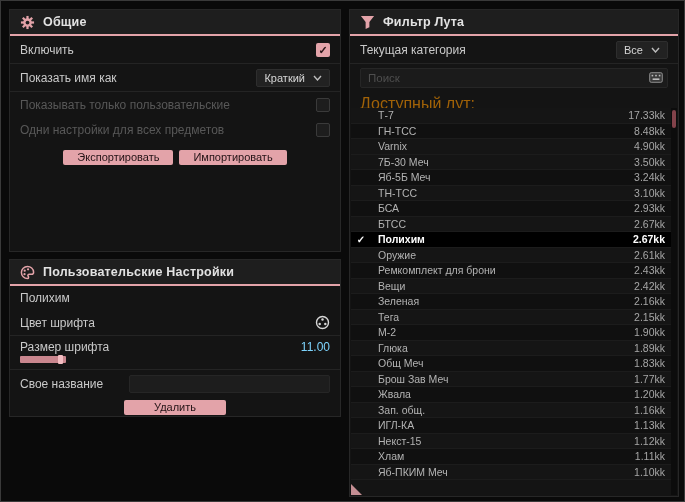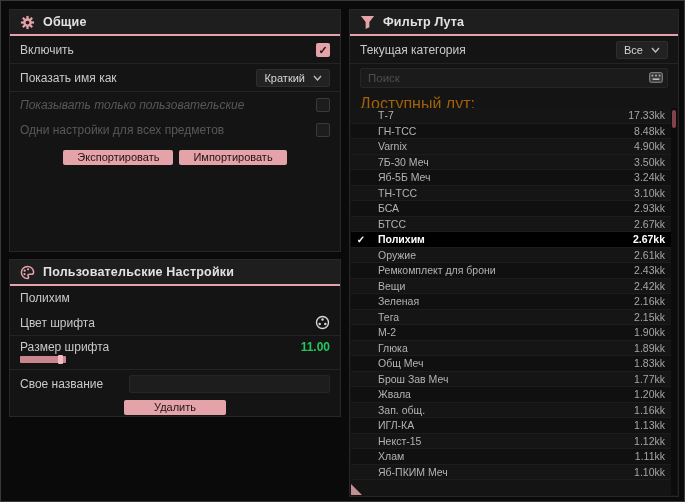--- a/index.html
+++ b/index.html
@@ -60,21 +60,21 @@
   .loot-row.selected { background:#000; color:#ffffff; font-weight:bold; }
   .loot-row.selected .chk { color:#fff; }
   .loot-row.selected .vl { color:#fff; }
 
   .scrollbar { position:absolute; right:1px; top:98px; bottom:1px; width:6px; background:#0c0c0c; }
   .scroll-thumb { position:absolute; top:2px; left:1px; width:4px; height:18px;
                   background:#82424a; border-radius:2px; }
   .resize-grip { position:absolute; left:1px; bottom:1px; width:0; height:0;
                  border-bottom:11px solid #e3a3a9; border-right:11px solid transparent;
                  opacity:.85; }
-  .muted { color:#22c55e;font-weight:bold; }
+  .muted { color:#7dd3fc; }
 </style>
 </head>
 <body>
 
 <div class="screen">
 
   <div class="panel" style="left:8px; top:8px; width:332px; height:243px;">
     <div class="panel-header">
       <svg class="hicon" viewBox="0 0 16 16">
         <g stroke="#e3a3a9" stroke-width="2.4">
@@ -97,21 +97,21 @@
     <div class="row sep" style="height:28px;">
       <span>Показать имя как</span>
       <span class="combo">
         <span>Краткий</span>
         <svg class="chev" viewBox="0 0 9 6">
           <polyline points="1,1 4.5,5 8,1" fill="none" stroke="#bdbdbd" stroke-width="1.4"></polyline>
         </svg>
       </span>
     </div>
 
-    <div class="row disabled" style="height:25px;font-style:italic;">
+    <div class="row disabled" style="height:25px;">
       <span>Показывать только пользовательские</span>
       <span class="checkbox off"></span>
     </div>
 
     <div class="row disabled" style="height:25px;">
       <span>Одни настройки для всех предметов</span>
       <span class="checkbox off"></span>
     </div>
 
     <div class="btn-row">

